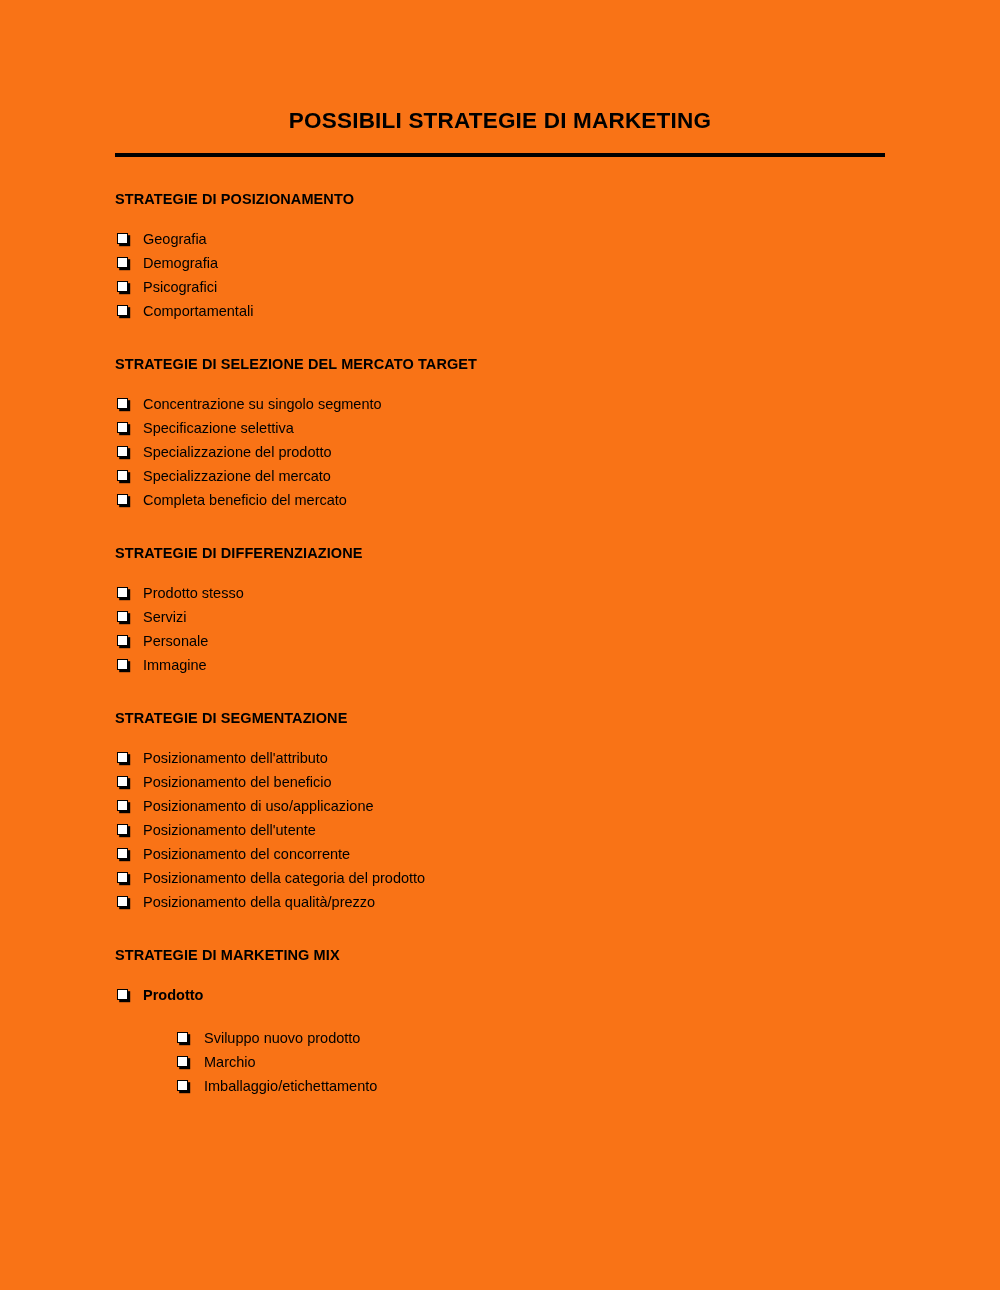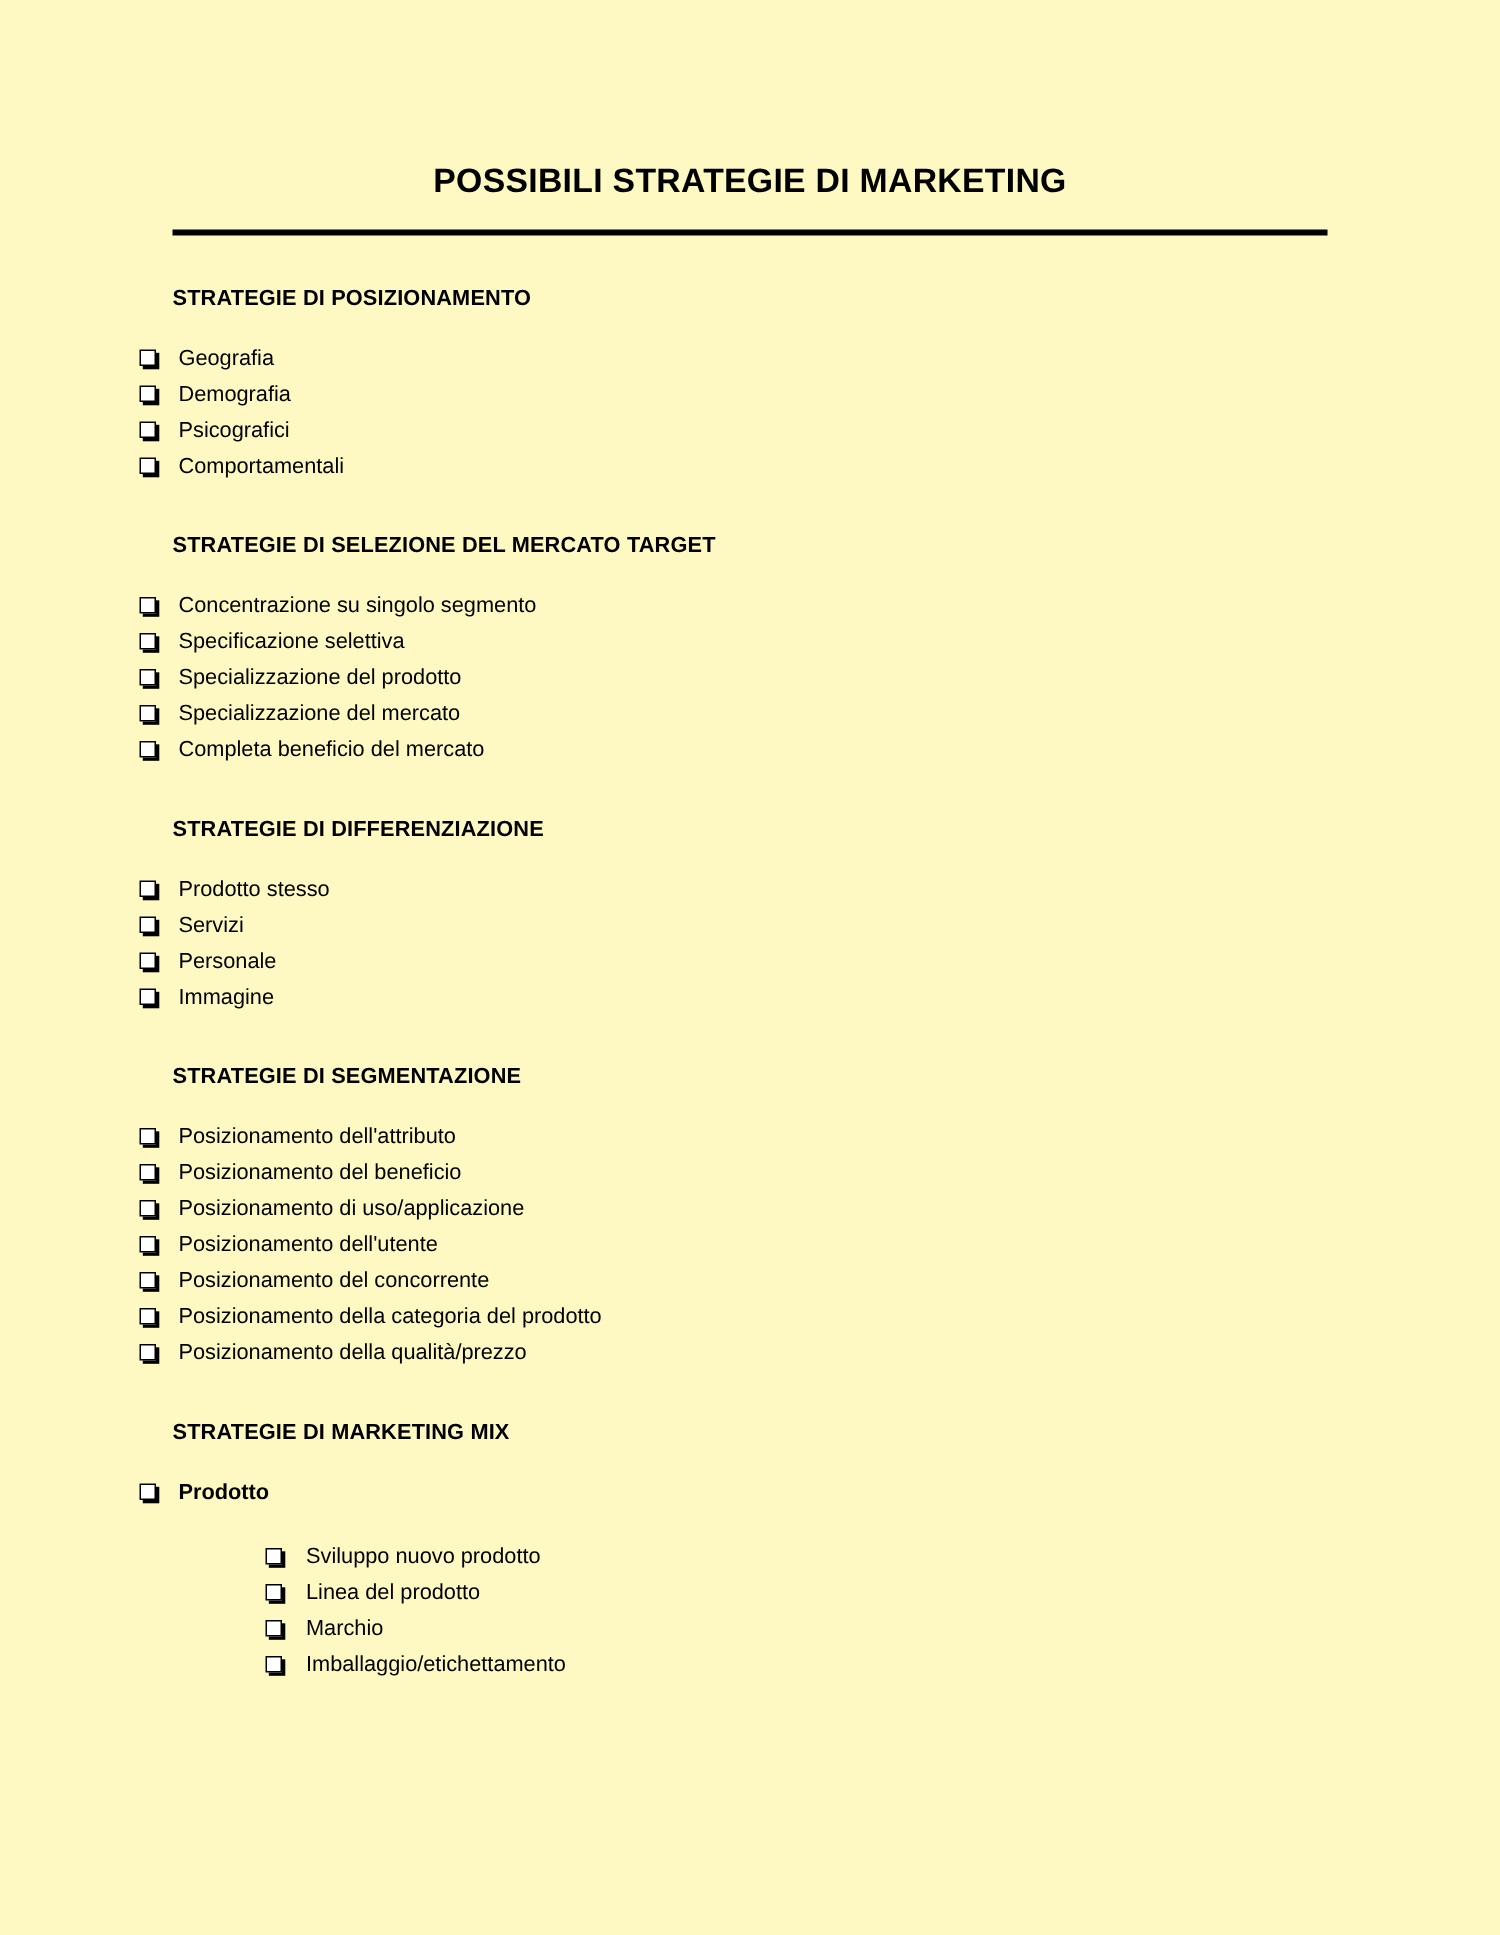--- a/index.html
+++ b/index.html
@@ -12,21 +12,21 @@
     height: 1290px;
     font-family: "Liberation Sans", sans-serif;
     color: #000000;
     -webkit-font-smoothing: antialiased;
   }
 
   .page {
     position: relative;
     width: 1000px;
     height: 1290px;
-    background: #fef9c3;
+    background: #f97316;
     box-sizing: border-box;
     padding: 0;
     overflow: hidden;
   }
 
   .doc-title {
     position: absolute;
     left: 115px;
     top: 107px;
     width: 770px;
@@ -78,21 +78,21 @@
   }
 
   .item {
     display: flex;
     align-items: flex-start;
     line-height: 24px;
     height: 24px;
   }
 
   .item.level1 {
-    margin-left: 93px;
+    margin-left: 117px;
   }
 
   .item.level2 {
     margin-left: 177px;
   }
 
   
   .checkbox {
     flex: 0 0 auto;
     width: 11px;
@@ -250,24 +250,20 @@
           <span class="checkbox"></span>
           <span class="item-label">Prodotto</span>
         </div>
         <div class="subgroup">
           <div class="item level2">
             <span class="checkbox"></span>
             <span class="item-label">Sviluppo nuovo prodotto</span>
           </div>
           <div class="item level2">
             <span class="checkbox"></span>
-            <span class="item-label">Linea del prodotto</span>
-          </div>
-          <div class="item level2">
-            <span class="checkbox"></span>
             <span class="item-label">Marchio</span>
           </div>
           <div class="item level2">
             <span class="checkbox"></span>
             <span class="item-label">Imballaggio/etichettamento</span>
           </div>
         </div>
       </div>
     </div>
 

